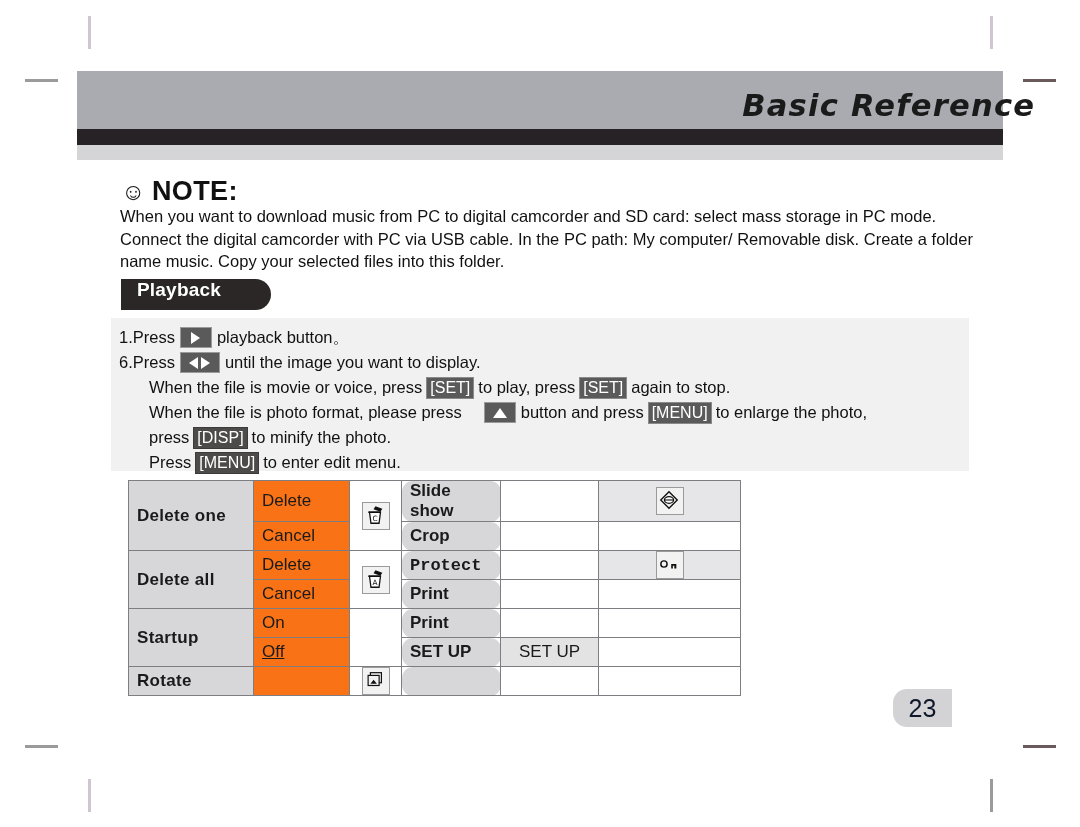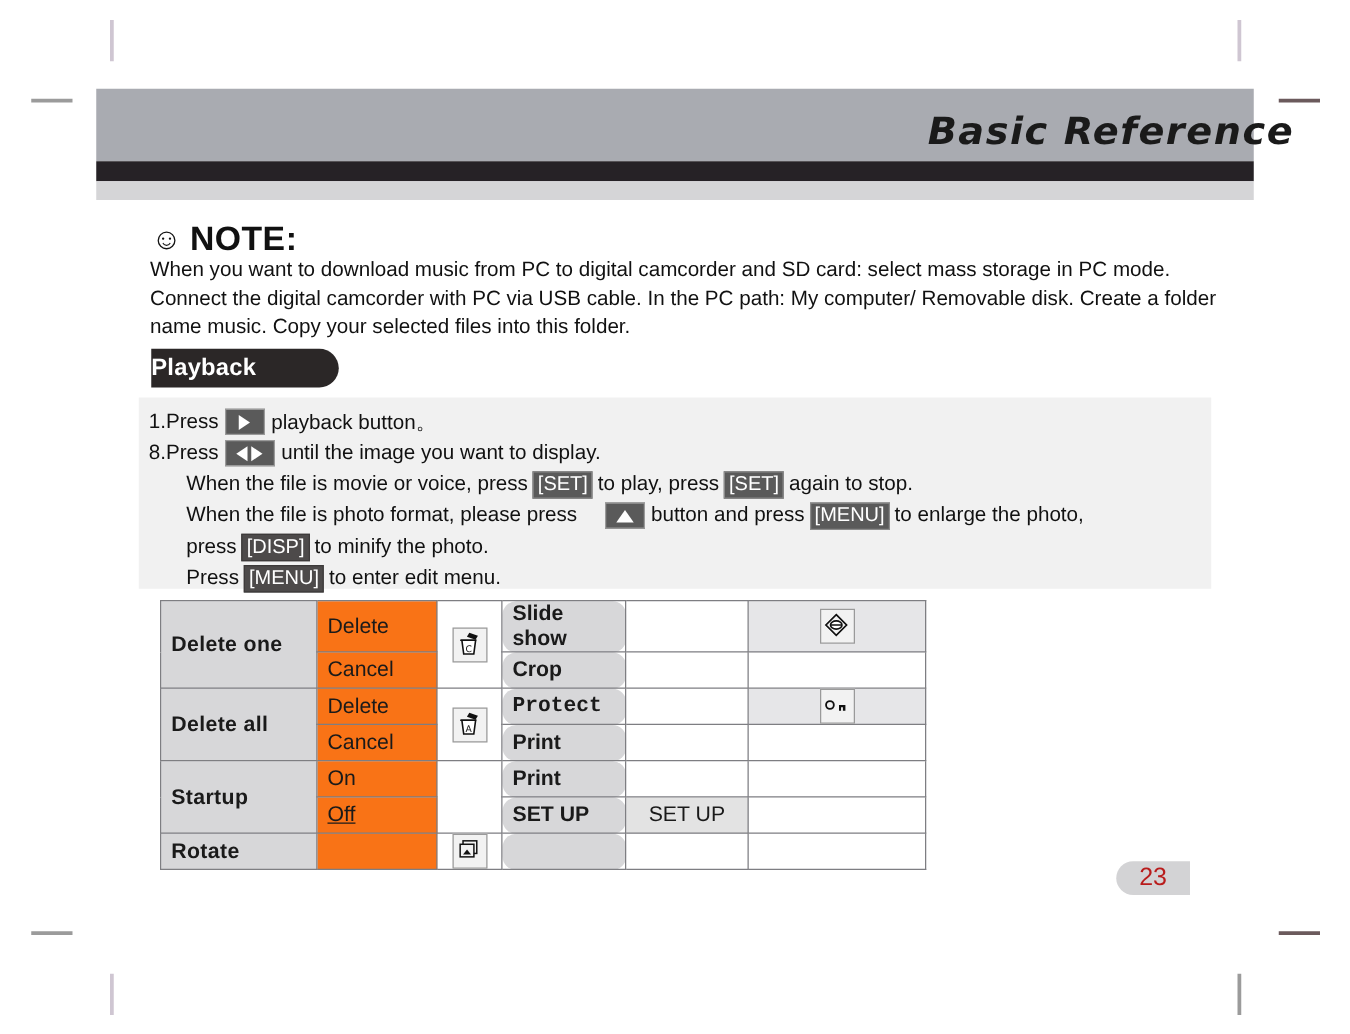--- a/index.html
+++ b/index.html
@@ -45,21 +45,21 @@
     font-size:16.5px;line-height:22.5px;color:#111;
   }
 
   
   .pb-badge{
     position:absolute;left:121px;top:279px;
     width:150px;height:31px;
     background:#2b2727;
     border-radius:0 16px 16px 0;
     color:#fff;font-size:19px;font-weight:bold;
-    display:flex;align-items:center;
+    display:flex;padding-left:16px;
     box-sizing:border-box;letter-spacing:.2px;
   }
 
   
   .instr{
     position:absolute;left:111px;top:318px;width:858px;height:153px;
     background:#f1f1f1;box-sizing:border-box;
     padding:7px 0 0 8px;
     font-size:16.5px;color:#111;
   }
@@ -101,24 +101,24 @@
   .c-white{background:#ffffff;}
   .c-shade{background:#e6e6e8;}
   .c-mid{background:#d7d7d9;font-weight:bold;font-size:17px;border-radius:11px;}
   .c-setup{background:#e3e3e3;font-size:18px;text-align:center;color:#1f1f1f;}
   .icoc{text-align:center;padding:0;}
 
   .tico{display:inline-block;width:26px;height:26px;border:1px solid #9a9a9a;background:#f2f2f2;position:relative;vertical-align:middle;}
 
   
   .pgnum{
-    position:absolute;left:893px;top:689px;width:59px;height:27px;
+    position:absolute;left:893px;top:689px;width:59px;height:38px;
     background:#d3d3d5;border-radius:14px 0 0 14px;
     display:flex;align-items:center;justify-content:center;
-    font-size:20px;color:#b91c1c;
+    font-size:25px;color:#0f172a;
   }
 </style>
 </head>
 <body>
 
 <div class="page">
 
   <div class="crop crop-v" style="left:88px;top:16px;height:33px;"></div>
   <div class="crop crop-v" style="left:990px;top:16px;height:33px;"></div>
   <div class="crop crop-h gray" style="left:25px;top:79px;width:33px;"></div>
@@ -147,21 +147,21 @@
 
     <div class="iline">
       <span>1.Press</span>
       <span class="icobox">
           <span class="tri-r"></span>
         </span>
       <span>playback button。</span>
     </div>
 
     <div class="iline">
-      <span>8.Press</span>
+      <span>6.Press</span>
       <span class="icobox wide">
         <span class="lr">
             <span class="tri-l"></span>
             <span class="tri-r"></span>
           </span>
       </span>
       <span>until the image you want to display.</span>
     </div>
 
     <div class="iline ind">

